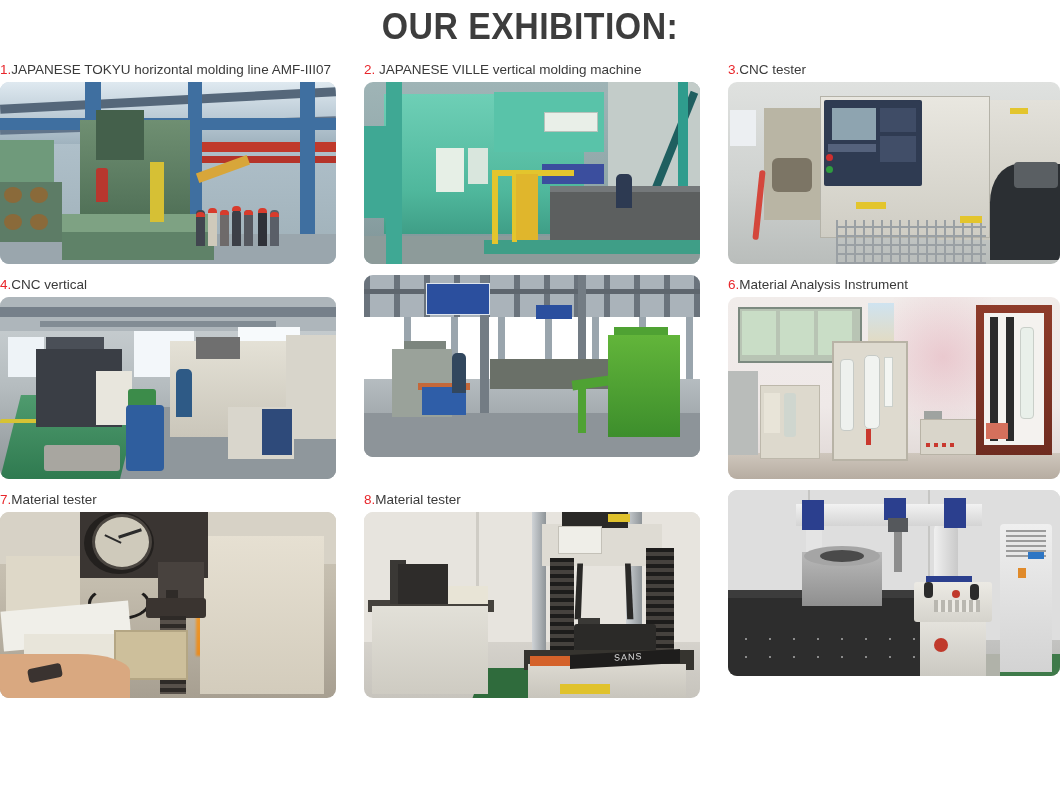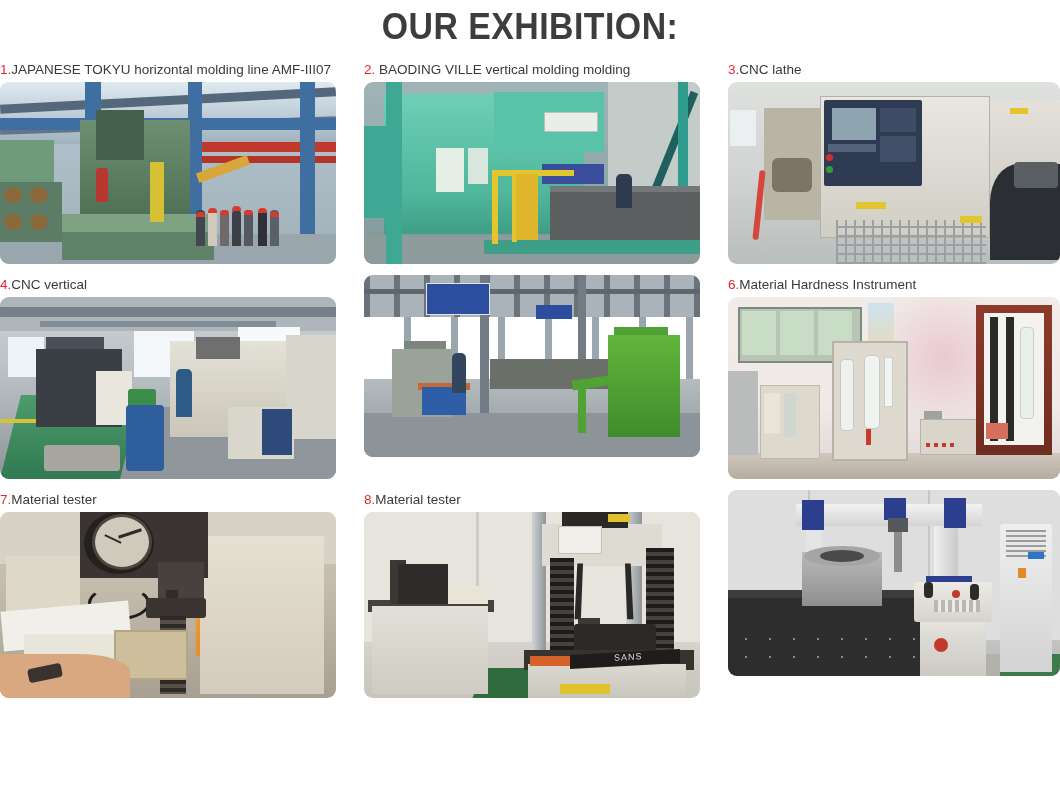--- a/index.html
+++ b/index.html
@@ -391,21 +391,21 @@
           <div class="hat" style="left:244px;top:128px;"></div>
         <div class="grp" style="left:258px;background:#2e3138;"></div>
           <div class="hat" style="left:258px;top:126px;"></div>
         <div class="grp" style="left:270px;background:#5a5f68;"></div>
           <div class="hat" style="left:270px;top:130px;"></div>
       </div>
     </div>
 
     <div class="cell">
       <div class="caption">
-        <span class="num">2.</span><span> BAODING VILLE vertical molding molding</span>
+        <span class="num">2.</span><span> JAPANESE VILLE vertical molding machine</span>
       </div>
       <div class="photo p2">
         <div class="layer wallR"></div>
         <div class="layer diag"></div>
         <div class="layer steelR"></div>
         <div class="layer floor2"></div>
         <div class="layer mainbody"></div>
         <div class="layer hood"></div>
         <div class="layer sign"></div>
         <div class="layer panel"></div>
@@ -419,21 +419,21 @@
         <div class="layer rail"></div>
         <div class="layer railv"></div>
         <div class="layer railv2"></div>
         <div class="layer yellowbox"></div>
         <div class="layer person"></div>
       </div>
     </div>
 
     <div class="cell">
       <div class="caption">
-        <span class="num">3.</span><span>CNC lathe</span>
+        <span class="num">3.</span><span>CNC tester</span>
       </div>
       <div class="photo p3">
         <div class="layer bodyR"></div>
         <div class="layer bodyMain"></div>
         <div class="layer door"></div>
         <div class="layer chuck"></div>
         <div class="layer lbl1"></div>
         <div class="layer ctrl"></div>
         <div class="layer screen"></div>
         <div class="layer keys"></div>
@@ -502,21 +502,21 @@
         <div class="layer worker5"></div>
         <div class="layer greenarm"></div>
         <div class="layer greenleg"></div>
         <div class="layer greenhead"></div>
         <div class="layer greenmach"></div>
       </div>
     </div>
 
     <div class="cell">
       <div class="caption">
-        <span class="num">6.</span><span>Material Hardness Instrument</span>
+        <span class="num">6.</span><span>Material Analysis Instrument</span>
       </div>
       <div class="photo p6">
         <div class="layer pinkwash"></div>
         <div class="layer board"></div>
         <div class="layer bd1"></div>
           <div class="layer bd2"></div>
           <div class="layer bd3"></div>
         <div class="layer blueposter"></div>
         <div class="layer bench6"></div>
         <div class="layer dkcab"></div>

